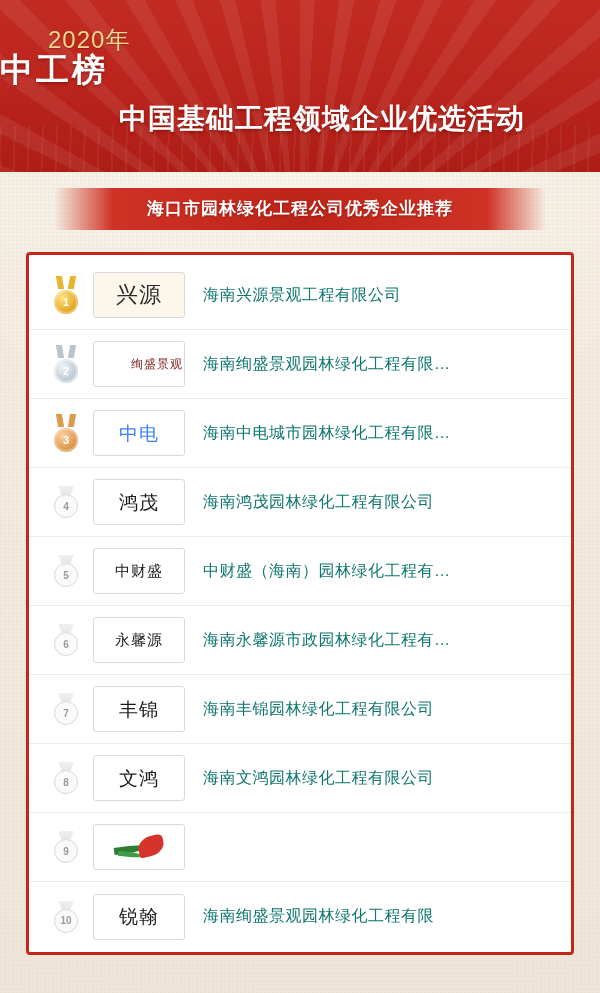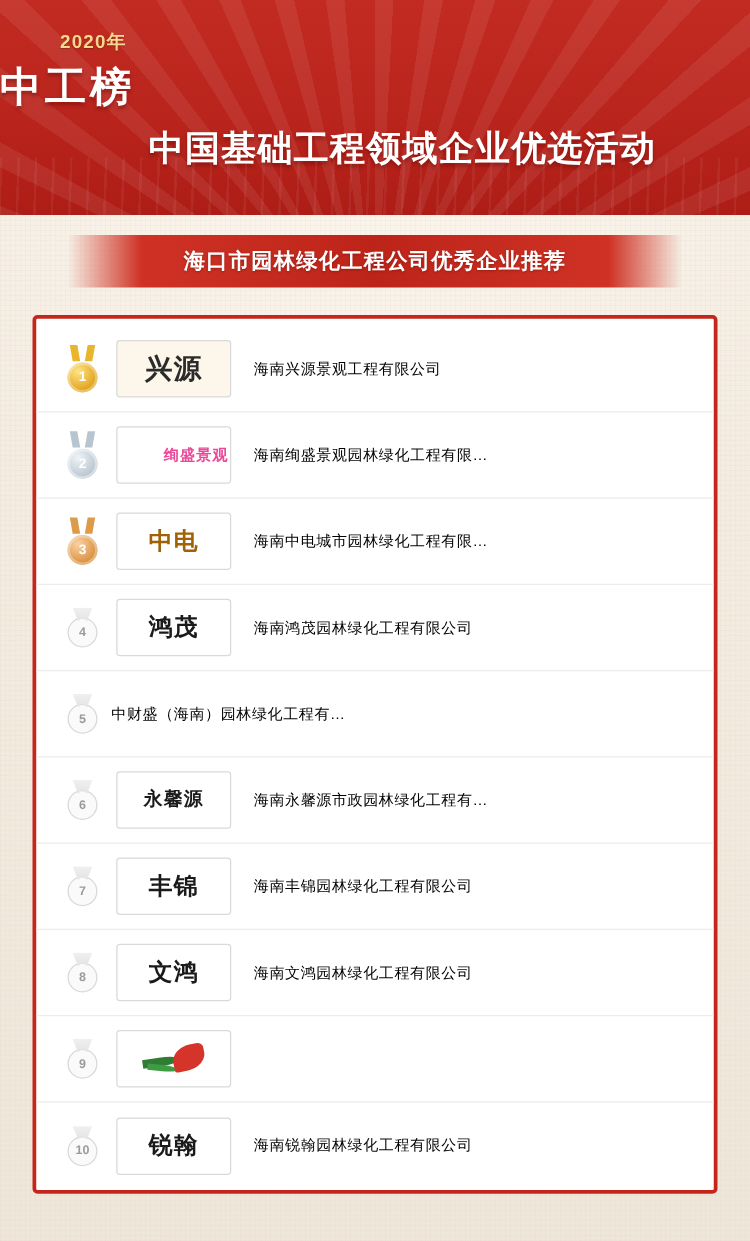--- a/index.html
+++ b/index.html
@@ -57,22 +57,22 @@
     background:
       repeating-conic-gradient(from 0deg at 50% 100%,
         rgba(255,255,255,0.07) 0deg 3deg,
         rgba(255,255,255,0) 3deg 8deg);
     pointer-events: none;
   }
   .year {
     position: absolute;
     left: 48px;
     top: 24px;
-    font-size: 15px;
-    font-weight: bold;
+    font-size: 24px;
+    font-weight: normal;
     color: #f6d98e;
     letter-spacing: 1px;
     text-shadow: 0 1px 1px rgba(0,0,0,.25);
   }
   .title-main {
     position: absolute;
     left: 0; right: 0;
     top: 48px;
     text-align: left;
     font-size: 33px;
@@ -231,33 +231,33 @@
     background: #fff;
     display: flex;
     align-items: center;
     justify-content: center;
     overflow: hidden;
     box-sizing: border-box;
   }
   .logo-text {
     font-family: "Liberation Serif", serif;
     font-size: 19px;
-    font-weight: bold;
+    font-weight: normal;
     color: #1a1a1a;
     letter-spacing: 1px;
     line-height: 1;
     white-space: nowrap;
     text-align: right;
   }
   .logo-text.small { font-size: 15px; }
   .logo-text.tiny { font-size: 12px; }
   .logo-1 { background: #fdf6ea; }
   .logo-1 .logo-text { color: #2b2b2b; font-size: 22px; }
-  .logo-2 .logo-text { color: #ec4899; padding-left: 36px; }
-  .logo-3 .logo-text { color: #a16207; }
+  .logo-2 .logo-text { color: #7f1d1d; padding-left: 36px; }
+  .logo-3 .logo-text { color: #3b82f6; }
   .logo-9 .emblem {
     width: 54px; height: 30px;
     position: relative;
   }
   .logo-9 .emblem .leaf {
     position: absolute;
     left: 2px; top: 14px;
     width: 30px; height: 7px;
     background: #2f7d32;
     border-radius: 0 60% 60% 0;
@@ -275,22 +275,22 @@
     position: absolute;
     right: 2px; top: 4px;
     width: 26px; height: 20px;
     background: #d4342a;
     border-radius: 60% 20% 60% 10%;
     transform: rotate(-12deg);
   }
 
   .company {
     flex: 1 1 auto;
-    font-size: 12px;
-    color: #000000;
+    font-size: 16px;
+    color: #0f766e;
     letter-spacing: .5px;
     white-space: nowrap;
     overflow: hidden;
     text-overflow: ellipsis;
   }
 </style>
 </head>
 <body>
 
 <div class="poster">
@@ -371,20 +371,23 @@
       <div class="company">海南鸿茂园林绿化工程有限公司</div>
     </div>
 
     <div class="row">
       <div class="rank">
         <div class="rank-plain">
           <div class="tail"></div>
           <div class="badge">5</div>
         </div>
       </div>
+      <div class="logo">
+        <span class="logo-text small">中财盛</span>
+      </div>
       <div class="company">中财盛（海南）园林绿化工程有…</div>
     </div>
 
     <div class="row">
       <div class="rank">
         <div class="rank-plain">
           <div class="tail"></div>
           <div class="badge">6</div>
         </div>
       </div>
@@ -439,17 +442,17 @@
     <div class="row">
       <div class="rank">
         <div class="rank-plain">
           <div class="tail"></div>
           <div class="badge">10</div>
         </div>
       </div>
       <div class="logo">
         <span class="logo-text">锐翰</span>
       </div>
-      <div class="company">海南锐翰园林绿化工程有限公司</div>
+      <div class="company">海南绚盛景观园林绿化工程有限</div>
     </div>
 
   </div>
 </div>
 
 </body></html>

